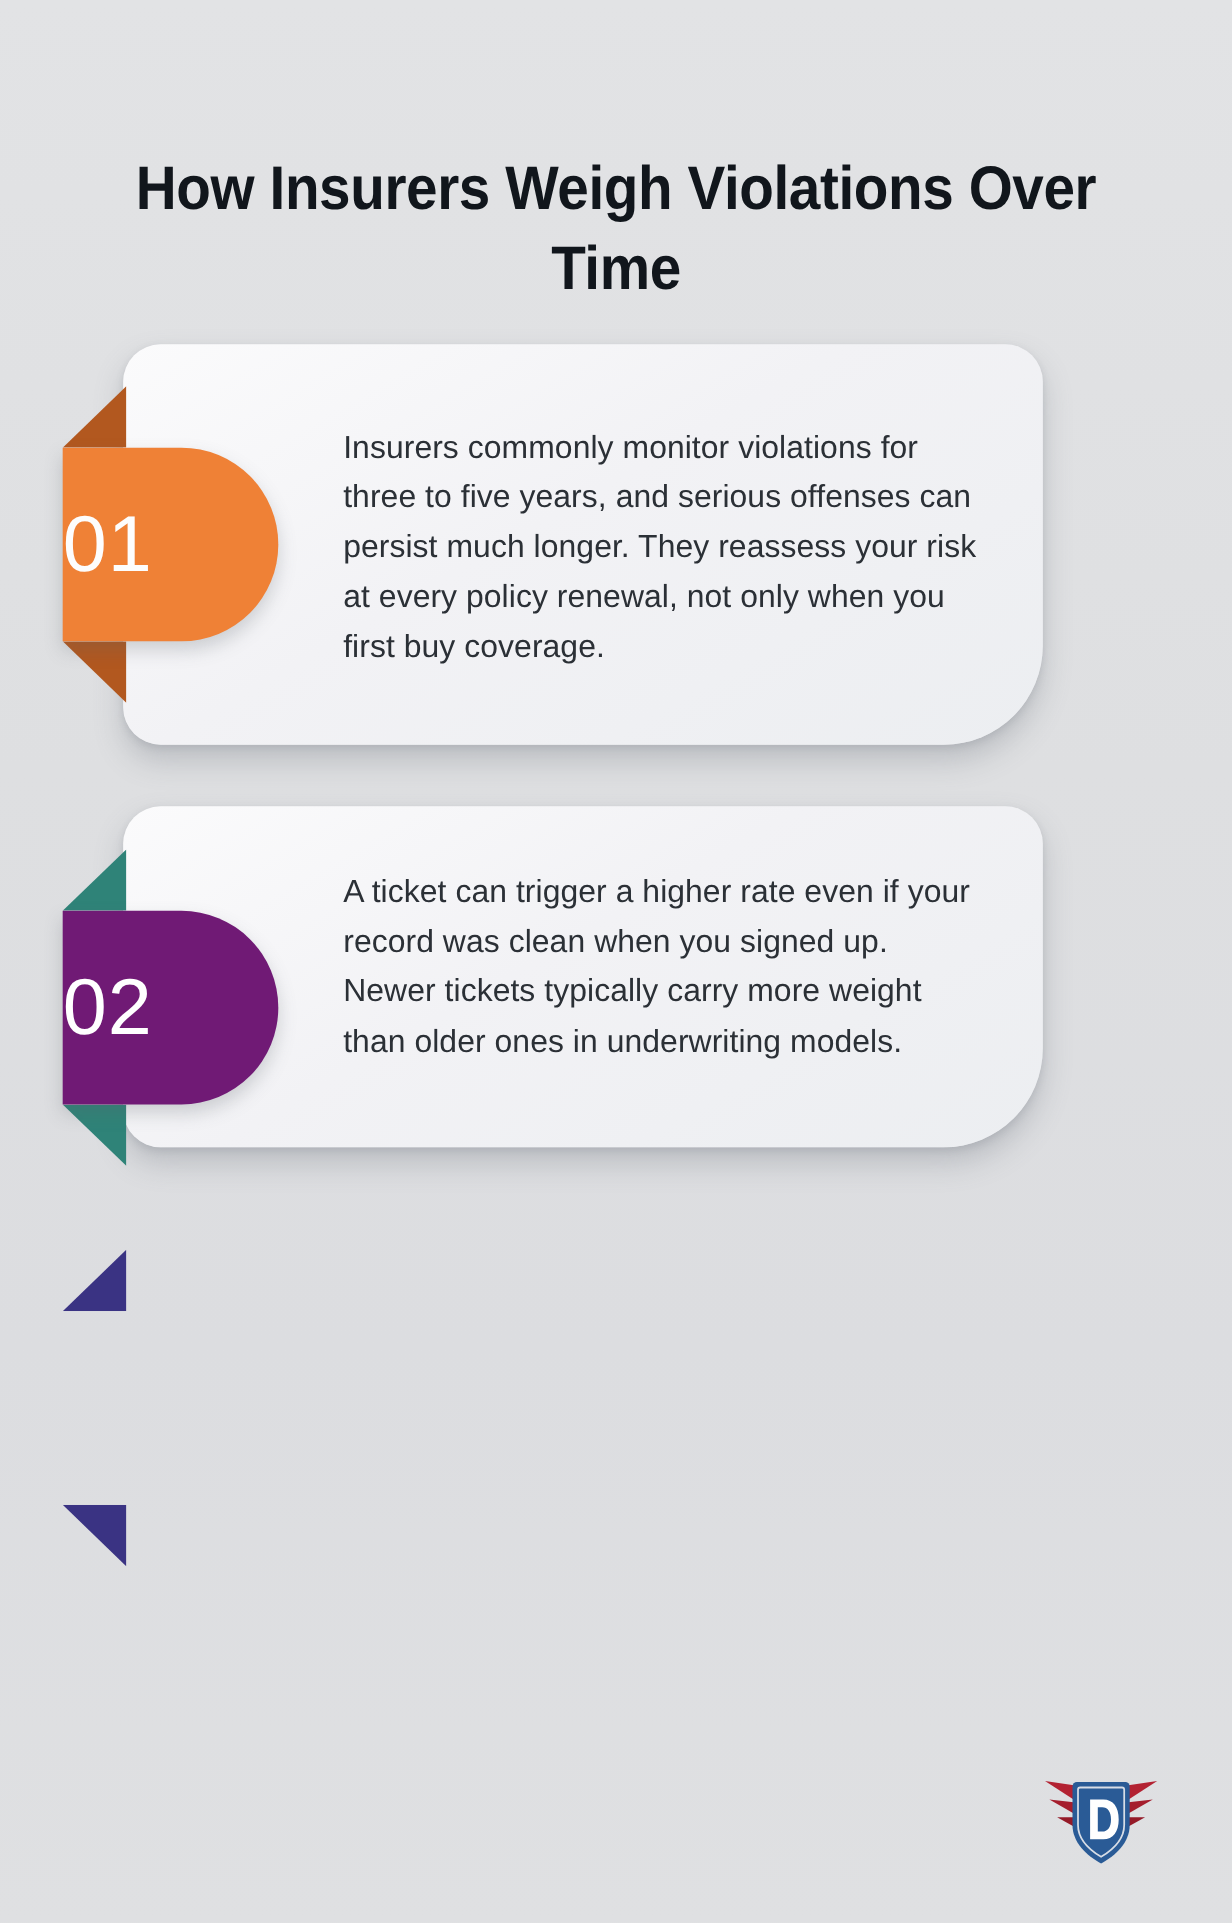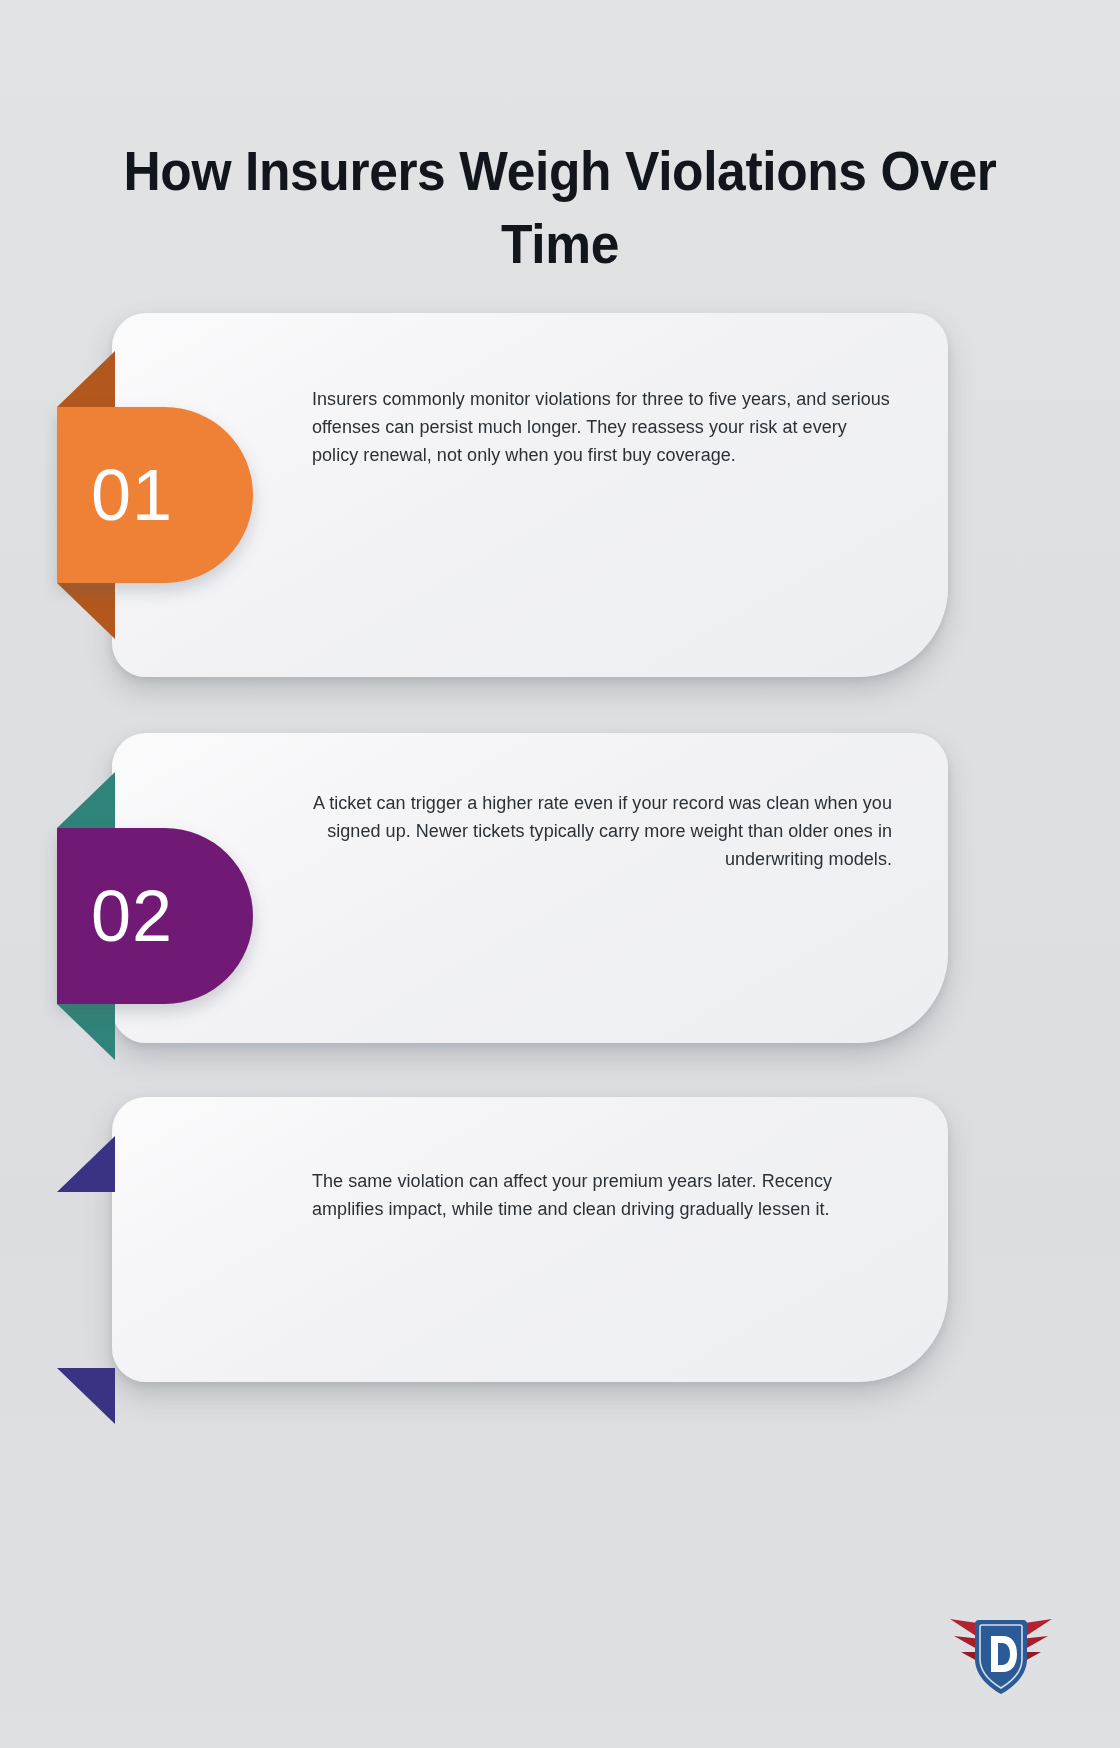--- a/index.html
+++ b/index.html
@@ -51,47 +51,47 @@
   .card {
     position: absolute;
     left: 112px;
     width: 836px;
     border-radius: 34px;
     background: linear-gradient(150deg, #fbfbfc 0%, #f2f2f5 45%, #eceef1 100%);
     box-shadow: 0 14px 26px rgba(110,115,125,0.30),
                 0 3px 7px rgba(110,115,125,0.18);
   }
   .card.c1 { top: 313px;  height: 364px; border-bottom-right-radius: 90px; }
-  .card.c2 { top: 733px;  height: 310px; border-bottom-right-radius: 90px; text-align: right; }
+  .card.c2 { top: 733px;  height: 310px; border-bottom-right-radius: 90px; }
   .card.c3 { top: 1097px; height: 285px; border-bottom-right-radius: 90px; }
 
   .card .body {
     position: absolute;
     left: 200px;
     right: 56px;
-    font-size: 18px;
+    font-size: 29px;
     line-height: 1.56;
     color: #2b3036;
     font-family: "Liberation Sans Narrow", "Liberation Sans", sans-serif;
     letter-spacing: 0.05px;
   }
   .card.c1 .body { top: 72px; }
   .card.c2 .body { top: 56px; }
   .card.c3 .body { top: 70px; }
 
   
   .ribbon {
     position: absolute;
     left: 57px;
     width: 196px;
     height: 176px;
     border-radius: 0 98px 98px 0;
     display: flex;
     align-items: center;
-    justify-content: center;
+    justify-content: flex-start;
     z-index: 4;
     box-shadow: 0 8px 16px rgba(90,95,105,0.26);
   }
   .ribbon .num {
     font-family: "Liberation Sans Narrow", "Liberation Sans", sans-serif;
     font-size: 72px;
     font-weight: 400;
     color: #ffffff;
     letter-spacing: 1px;
     margin-right: 46px;
@@ -157,23 +157,20 @@
   <div class="fold bottom f2b"></div>
   <div class="card c2">
     <div class="body">A ticket can trigger a higher rate even if your record was clean when you signed up. Newer tickets typically carry more weight than older ones in underwriting models.</div>
   </div>
   <div class="ribbon r2">
     <span class="num">02</span>
   </div>
 
   <div class="fold top f3t"></div>
   <div class="fold bottom f3b"></div>
-  <div class="card c3">
-    <div class="body">The same violation can affect your premium years later. Recency amplifies impact, while time and clean driving gradually lessen it.</div>
-  </div>
 
   <div class="logo">
     <svg viewBox="0 0 110 84" width="110" height="84" xmlns="http://www.w3.org/2000/svg" aria-hidden="true">
 
       <path d="M38 7 L4 2 L30 19 L38 19 Z" fill="#b32232"></path>
       <path d="M36 22 L8 19 L31 32 L36 32 Z" fill="#a51e2d"></path>
       <path d="M36 35 L15 35 L33 45 L36 45 Z" fill="#951a28"></path>
 
       <path d="M72 7 L106 2 L80 19 L72 19 Z" fill="#b32232"></path>
       <path d="M74 22 L102 19 L79 32 L74 32 Z" fill="#a51e2d"></path>

